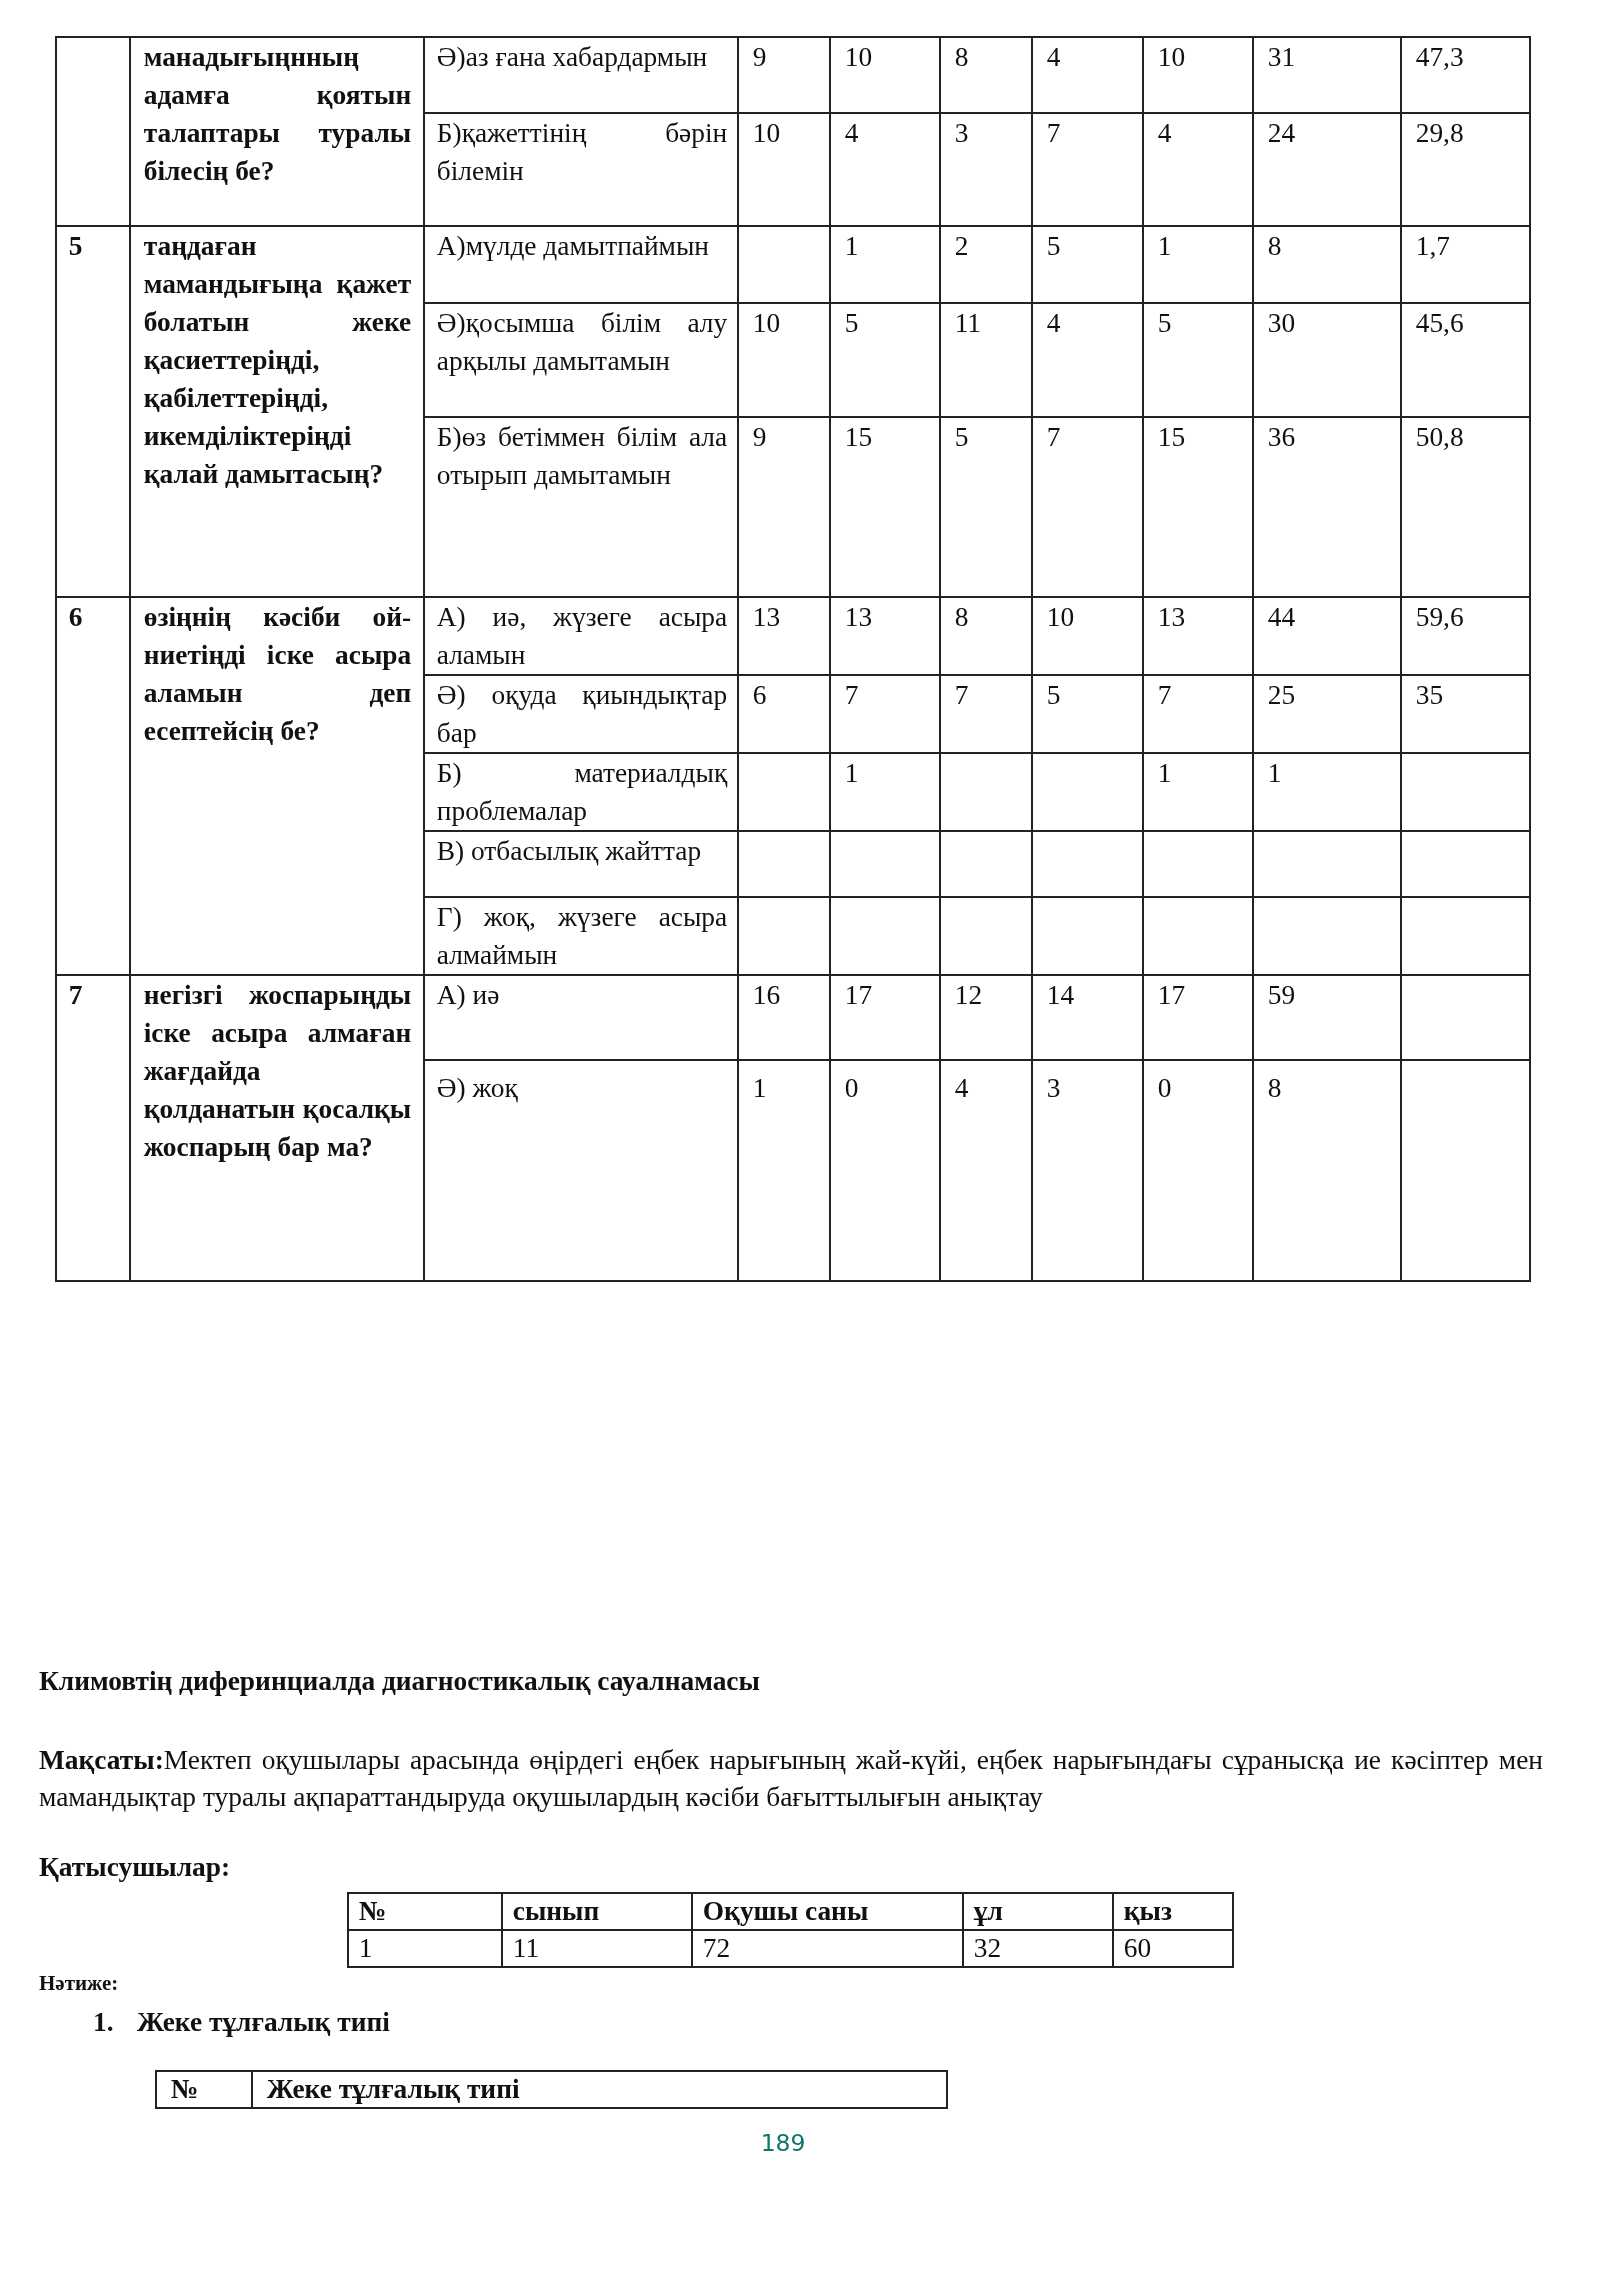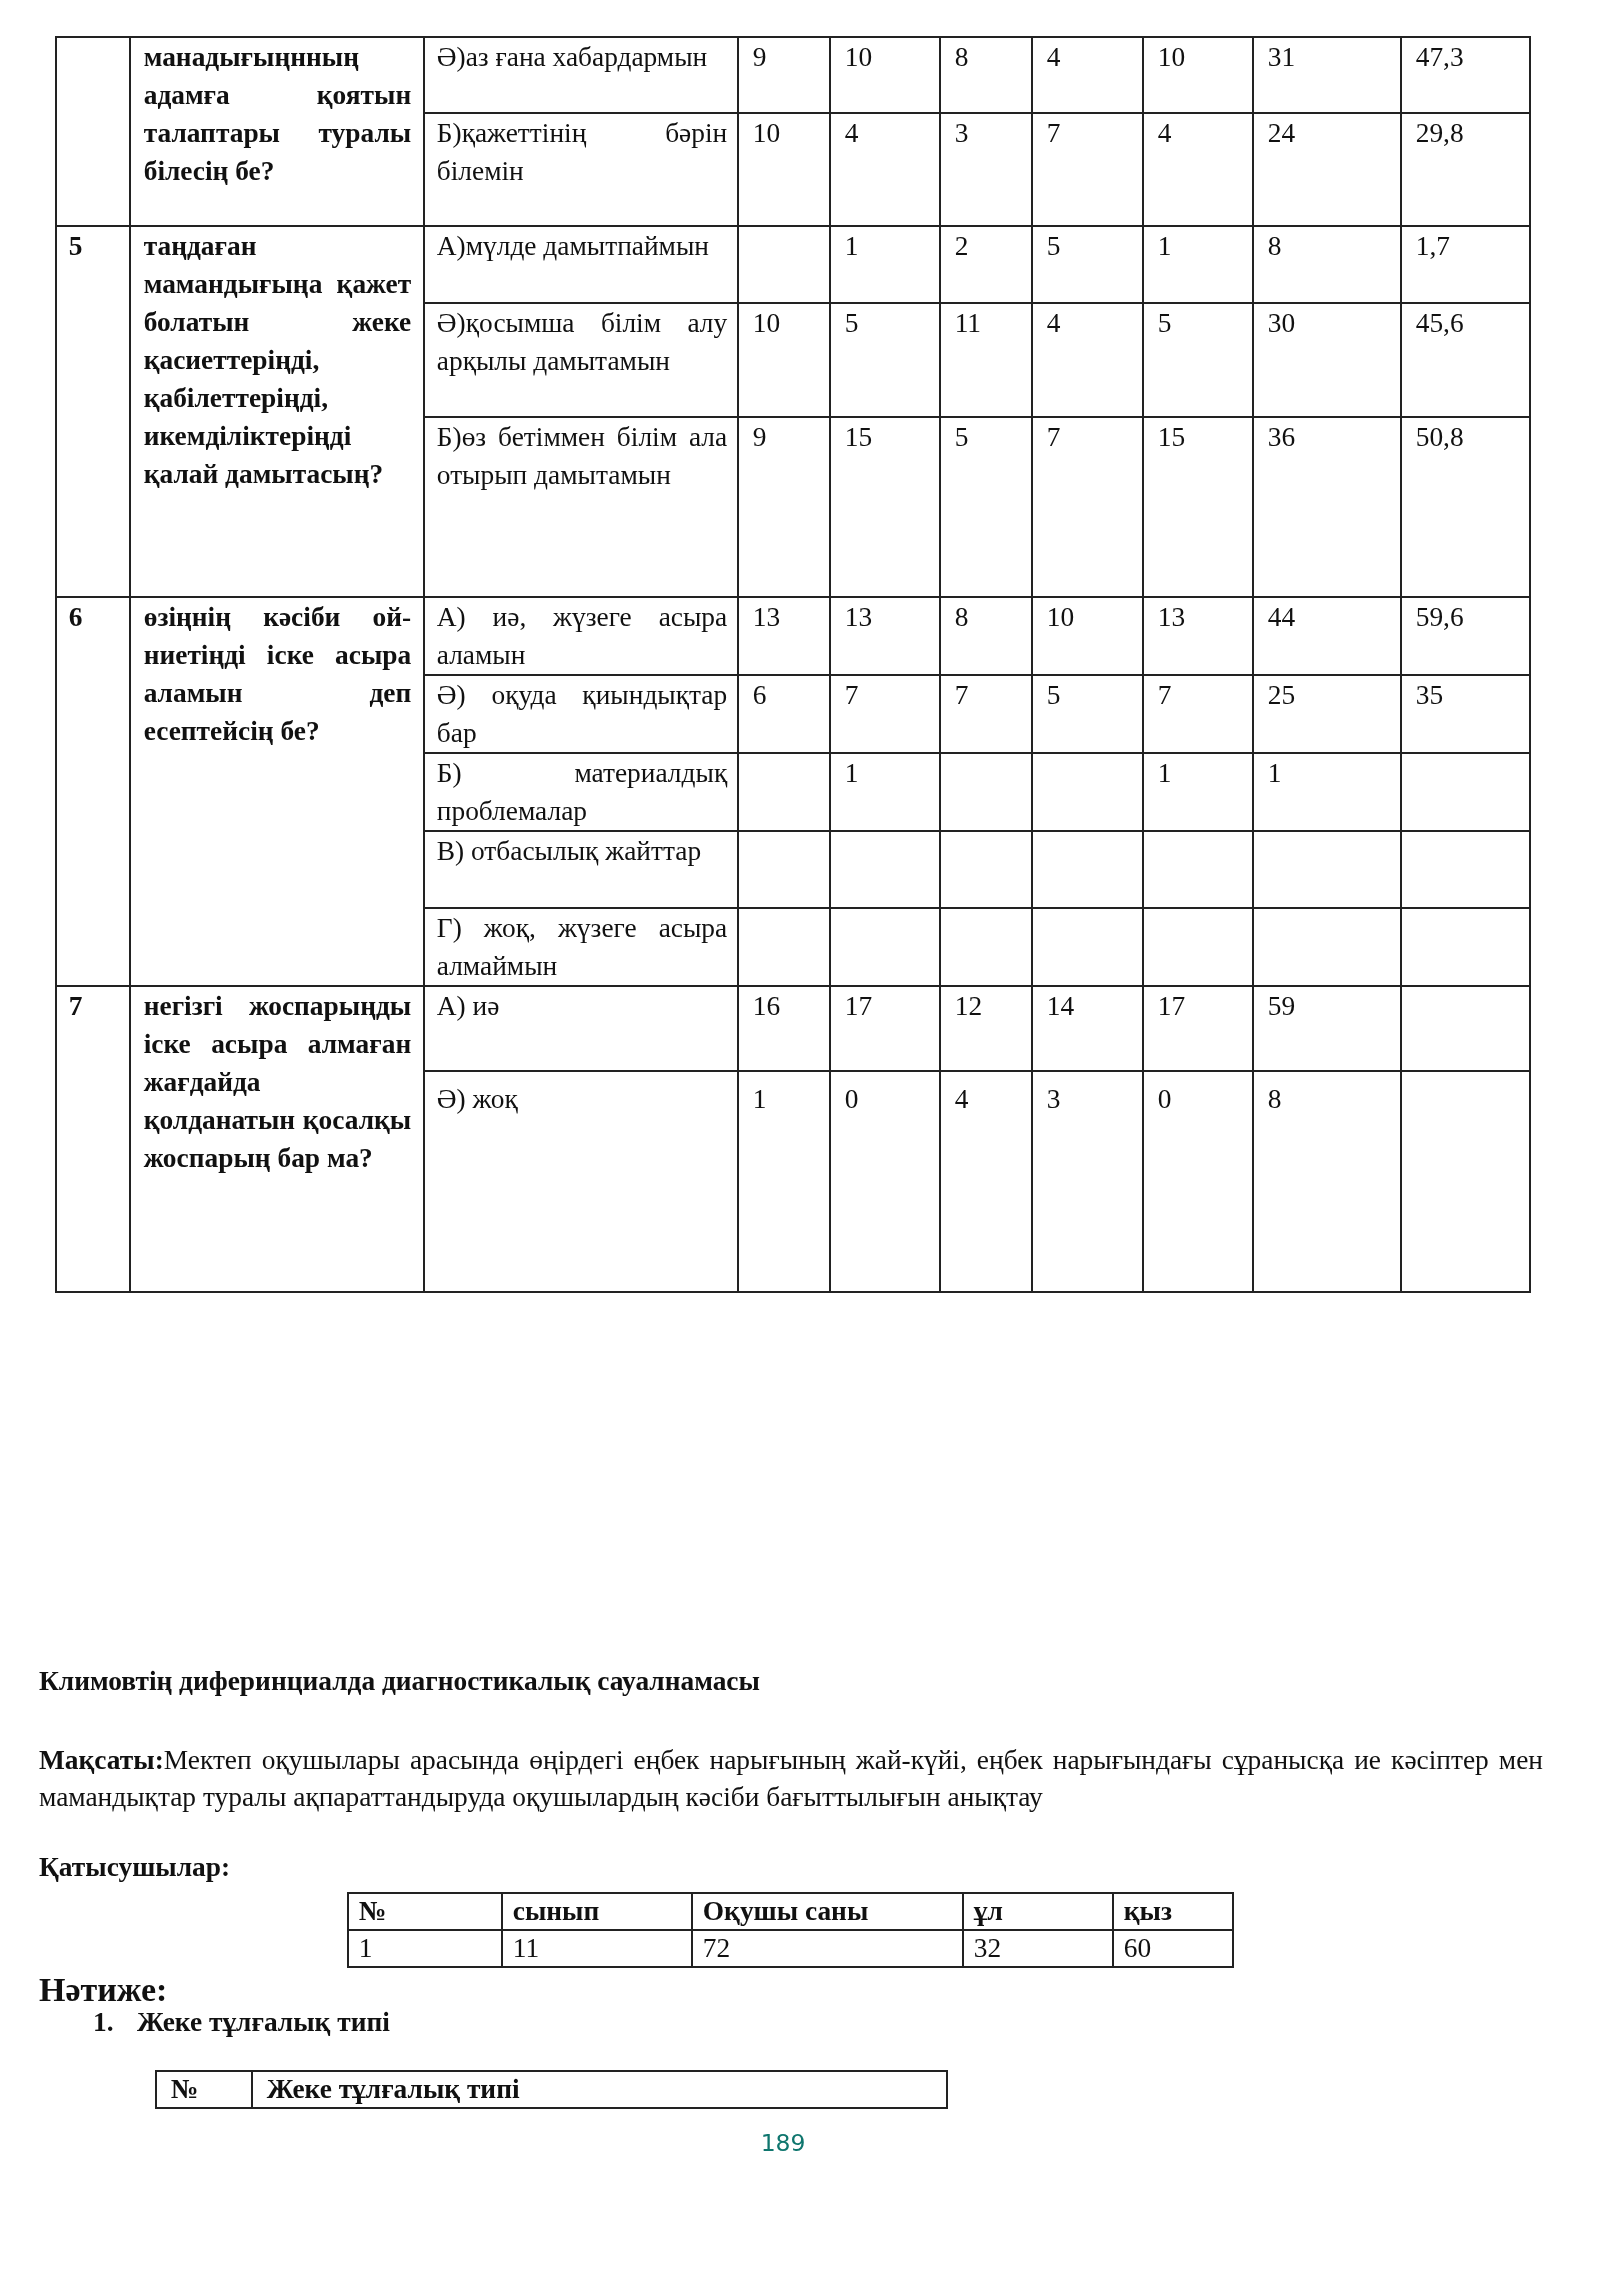--- a/index.html
+++ b/index.html
@@ -14,21 +14,21 @@
   .main-table td.val { padding-left: 13.7px; }
   .section-title { position: absolute; left: 39px; top: 1666px; font-size: 27.4px; font-weight: bold; }
   .goal { position: absolute; left: 39px; top: 1742px; width: 1504px; font-size: 27.4px;
           line-height: 37px; text-align: justify; }
   .goal .goal-label { font-weight: bold; }
   .participants-label { position: absolute; left: 39px; top: 1852px; font-size: 27.4px; font-weight: bold; }
   .part-table { position: absolute; left: 347px; top: 1892px; border-collapse: collapse; table-layout: fixed;
                 font-size: 27.4px; line-height: 35px; }
   .part-table td { border: 2px solid #222; padding: 0 9.8px; vertical-align: top; }
   .part-table tr.head td { font-weight: bold; }
-  .result-label { position: absolute; left: 39px; top: 1971px; font-size: 34px; font-weight: bold; }
+  .result-label { position: absolute; left: 39px; top: 1971px; font-size: 21px; font-weight: bold; }
   .list-item { position: absolute; left: 93px; top: 2007px; font-size: 27.4px; font-weight: bold; }
   .list-item .list-num { display: inline-block; width: 44px; }
   .type-table { position: absolute; left: 155px; top: 2070px; border-collapse: collapse; table-layout: fixed;
                 font-size: 27.4px; line-height: 35px; }
   .type-table td { border: 2px solid #222; padding: 0 13.7px; font-weight: bold; }
   .page-number { position: absolute; left: 0; width: 1621px; top: 2129px; text-align: center;
                  font-family: "DejaVu Sans", "Liberation Sans", sans-serif; font-size: 23.5px; color: #0f766e; }
   .page-number span { position: relative; left: -27.4px; }
 </style>
 </head>
@@ -130,21 +130,21 @@
     <tr style="height:76px">
       <td class="opt">Б) материалдық проблемалар</td>
       <td class="val"></td>
       <td class="val">1</td>
       <td class="val"></td>
       <td class="val"></td>
       <td class="val">1</td>
       <td class="val">1</td>
       <td class="val"></td>
     </tr>
-    <tr style="height:77px">
+    <tr style="height:66px">
       <td class="opt">В) отбасылық жайттар</td>
       <td class="val"></td>
       <td class="val"></td>
       <td class="val"></td>
       <td class="val"></td>
       <td class="val"></td>
       <td class="val"></td>
       <td class="val"></td>
     </tr>
     <tr style="height:76px">

